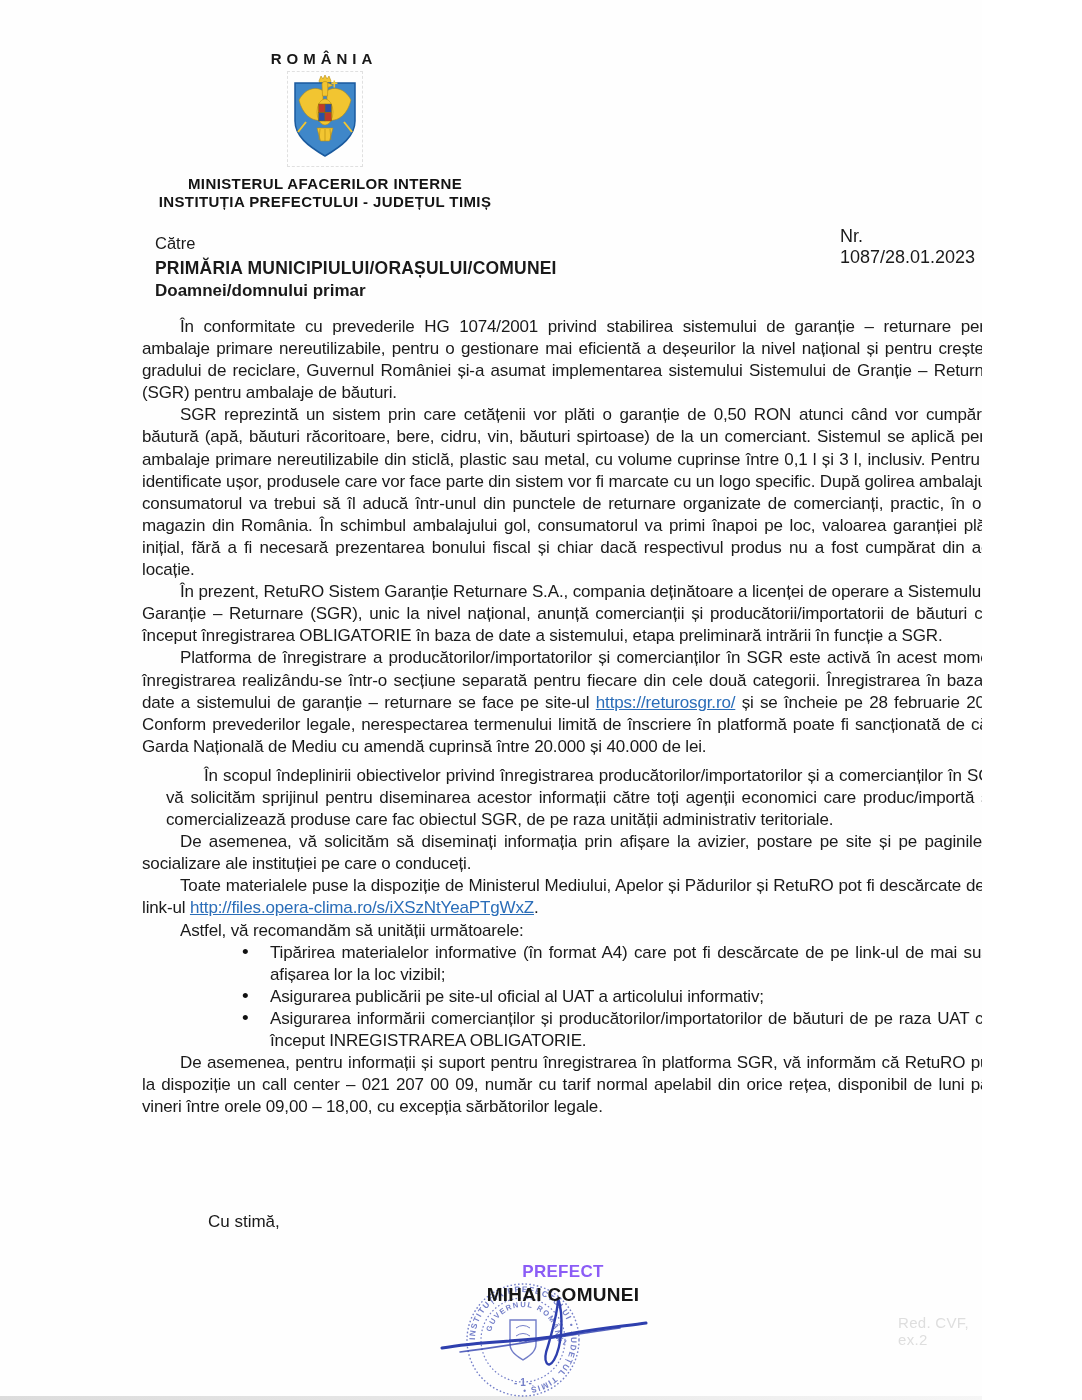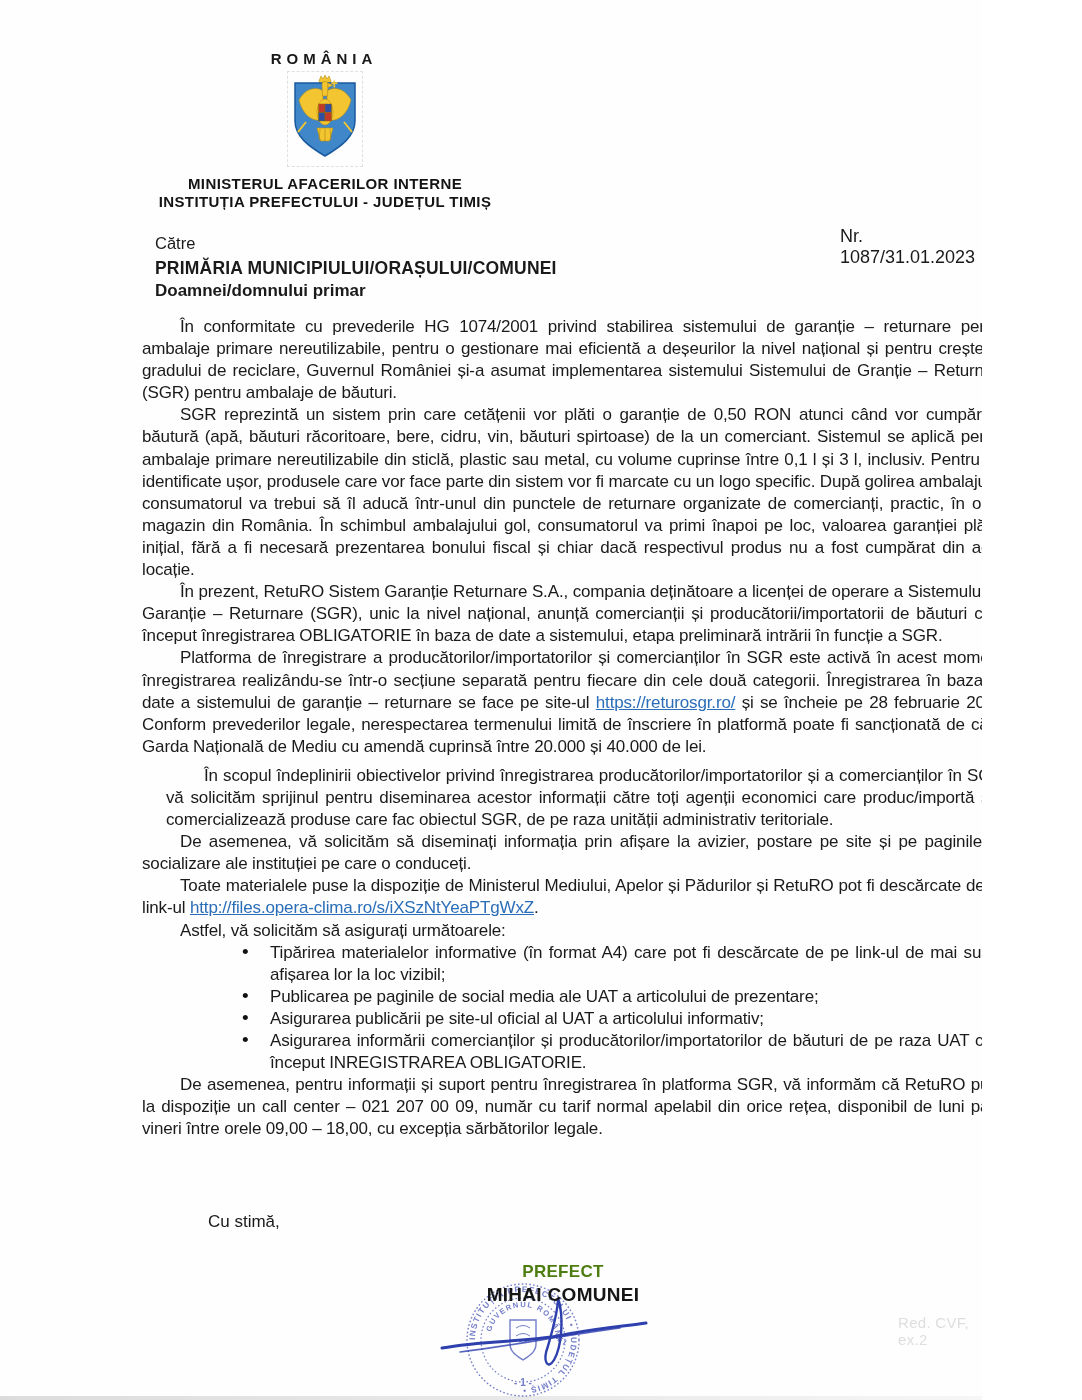--- a/index.html
+++ b/index.html
@@ -34,21 +34,21 @@
   .body-col p.gap{margin-top:7px;margin-left:24px;}
   a.doc-link{color:#2a6db8;text-decoration:underline;}
   ul.action-list{list-style:none;margin:0;padding:0;}
   ul.action-list li{position:relative;padding-left:128px;text-indent:0;}
   ul.action-list li::before{
     content:"\2022";position:absolute;left:100px;top:-1px;font-size:19px;color:#111;
   }
   
   .closing{position:absolute;top:1212px;left:208px;font-size:17px;}
   .sig-block{position:absolute;top:1262px;left:448px;width:230px;text-align:center;z-index:3;}
-  .sig-title{font-size:17px;font-weight:bold;letter-spacing:.3px;color:#4d7c0f;}
+  .sig-title{font-size:17px;font-weight:bold;letter-spacing:.3px;color:#8b5cf6;}
   .sig-name{font-size:19px;font-weight:bold;letter-spacing:.3px;color:#161616;margin-top:2px;}
   .stamp-wrap{position:absolute;top:1276px;left:440px;width:210px;height:130px;z-index:1;}
   .footnote{position:absolute;top:1306px;left:898px;font-size:15px;color:#dedede;
     letter-spacing:.3px;margin-top:8px;}
 </style>
 </head>
 <body>
 
 <div class="page">
 
@@ -81,40 +81,39 @@
           <rect x="33" y="30" width="6.5" height="8.5" fill="#2e4fa3"></rect>
           <rect x="26.5" y="38.5" width="6.5" height="8.5" fill="#2e4fa3"></rect>
           <rect x="33" y="38.5" width="6.5" height="8.5" fill="#c0392b"></rect>
         </g>
       </svg>
     </div>
     <div class="ministry">MINISTERUL AFACERILOR INTERNE</div>
     <div class="institution">INSTITUȚIA PREFECTULUI - JUDEȚUL TIMIȘ</div>
   </div>
 
-  <div class="ref-number">Nr. 1087/31.01.2023</div>
+  <div class="ref-number">Nr. 1087/28.01.2023</div>
 
   <div class="recipient">
     <div class="to">Către</div>
     <div class="name">PRIMĂRIA MUNICIPIULUI/ORAȘULUI/COMUNEI</div>
     <div class="attn">Doamnei/domnului primar</div>
   </div>
 
   <div class="body-col">
     <p>În conformitate cu prevederile HG 1074/2001 privind stabilirea sistemului de garanție – returnare pentru ambalaje primare nereutilizabile, pentru o gestionare mai eficientă a deșeurilor la nivel național și pentru creșterea gradului de reciclare, Guvernul României și-a asumat implementarea sistemului Sistemului de Granție – Returnare (SGR) pentru ambalaje de băuturi.</p>
     <p>SGR reprezintă un sistem prin care cetățenii vor plăti o garanție de 0,50 RON atunci când vor cumpăra o băutură (apă, băuturi răcoritoare, bere, cidru, vin, băuturi spirtoase) de la un comerciant. Sistemul se aplică pentru ambalaje primare nereutilizabile din sticlă, plastic sau metal, cu volume cuprinse între 0,1 l și 3 l, inclusiv. Pentru a fi identificate ușor, produsele care vor face parte din sistem vor fi marcate cu un logo specific. După golirea ambalajului, consumatorul va trebui să îl aducă într-unul din punctele de returnare organizate de comercianți, practic, în orice magazin din România. În schimbul ambalajului gol, consumatorul va primi înapoi pe loc, valoarea garanției plătite inițial, fără a fi necesară prezentarea bonului fiscal și chiar dacă respectivul produs nu a fost cumpărat din acea locație.</p>
     <p>În prezent, RetuRO Sistem Garanție Returnare S.A., compania deținătoare a licenței de operare a Sistemului de Garanție – Returnare (SGR), unic la nivel național, anunță comercianții și producătorii/importatorii de băuturi că a început înregistrarea OBLIGATORIE în baza de date a sistemului, etapa preliminară intrării în funcție a SGR.</p>
     <p><span>Platforma de înregistrare a producătorilor/importatorilor și comercianților în SGR este activă în acest moment, înregistrarea realizându-se într-o secțiune separată pentru fiecare din cele două categorii. Înregistrarea în baza de date a sistemului de garanție – returnare se face pe site-ul </span><a class="doc-link" href="#">https://returosgr.ro/</a><span> și se încheie pe 28 februarie 2023. Conform prevederilor legale, nerespectarea termenului limită de înscriere în platformă poate fi sancționată de către Garda Națională de Mediu cu amendă cuprinsă între 20.000 și 40.000 de lei.</span></p>
     <p class="gap">În scopul îndeplinirii obiectivelor privind înregistrarea producătorilor/importatorilor și a comercianților în SGR, vă solicităm sprijinul pentru diseminarea acestor informații către toți agenții economici care produc/importă sau comercializează produse care fac obiectul SGR, de pe raza unității administrativ teritoriale.</p>
     <p>De asemenea, vă solicităm să diseminați informația prin afișare la avizier, postare pe site și pe paginile de socializare ale instituției pe care o conduceți.</p>
     <p><span>Toate materialele puse la dispoziție de Ministerul Mediului, Apelor și Pădurilor și RetuRO pot fi descărcate de pe link-ul </span><a class="doc-link" href="#">http://files.opera-clima.ro/s/iXSzNtYeaPTgWxZ</a><span>.</span></p>
-    <p>Astfel, vă solicităm să asigurați următoarele:</p>
+    <p>Astfel, vă recomandăm să unității următoarele:</p>
     <ul class="action-list">
       <li>Tipărirea materialelor informative (în format A4) care pot fi descărcate de pe link-ul de mai sus și afișarea lor la loc vizibil;</li>
-      <li>Publicarea pe paginile de social media ale UAT a articolului de prezentare;</li>
       <li>Asigurarea publicării pe site-ul oficial al UAT a articolului informativ;</li>
       <li>Asigurarea informării comercianților și producătorilor/importatorilor de băuturi de pe raza UAT că a început INREGISTRAREA OBLIGATORIE.</li>
     </ul>
     <p>De asemenea, pentru informații și suport pentru înregistrarea în platforma SGR, vă informăm că RetuRO pune la dispoziție un call center – 021 207 00 09, număr cu tarif normal apelabil din orice rețea, disponibil de luni până vineri între orele 09,00 – 18,00, cu excepția sărbătorilor legale.</p>
   </div>
 
   <div class="closing">Cu stimă,</div>
 
   <div class="stamp-wrap">
     <svg width="210" height="130" viewBox="0 0 210 130">

